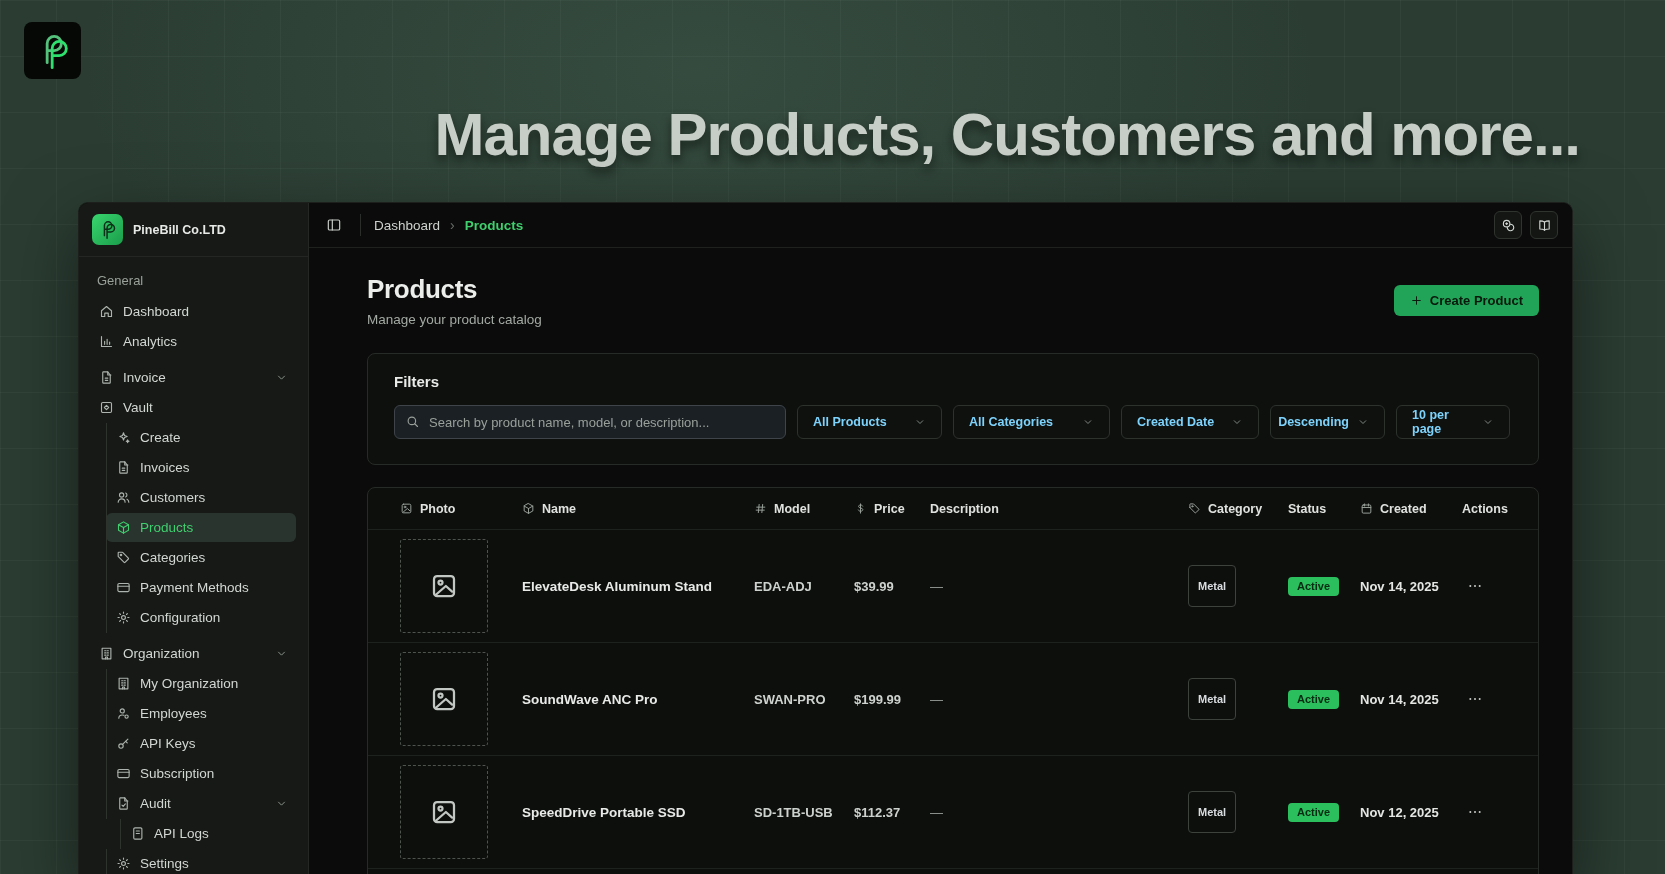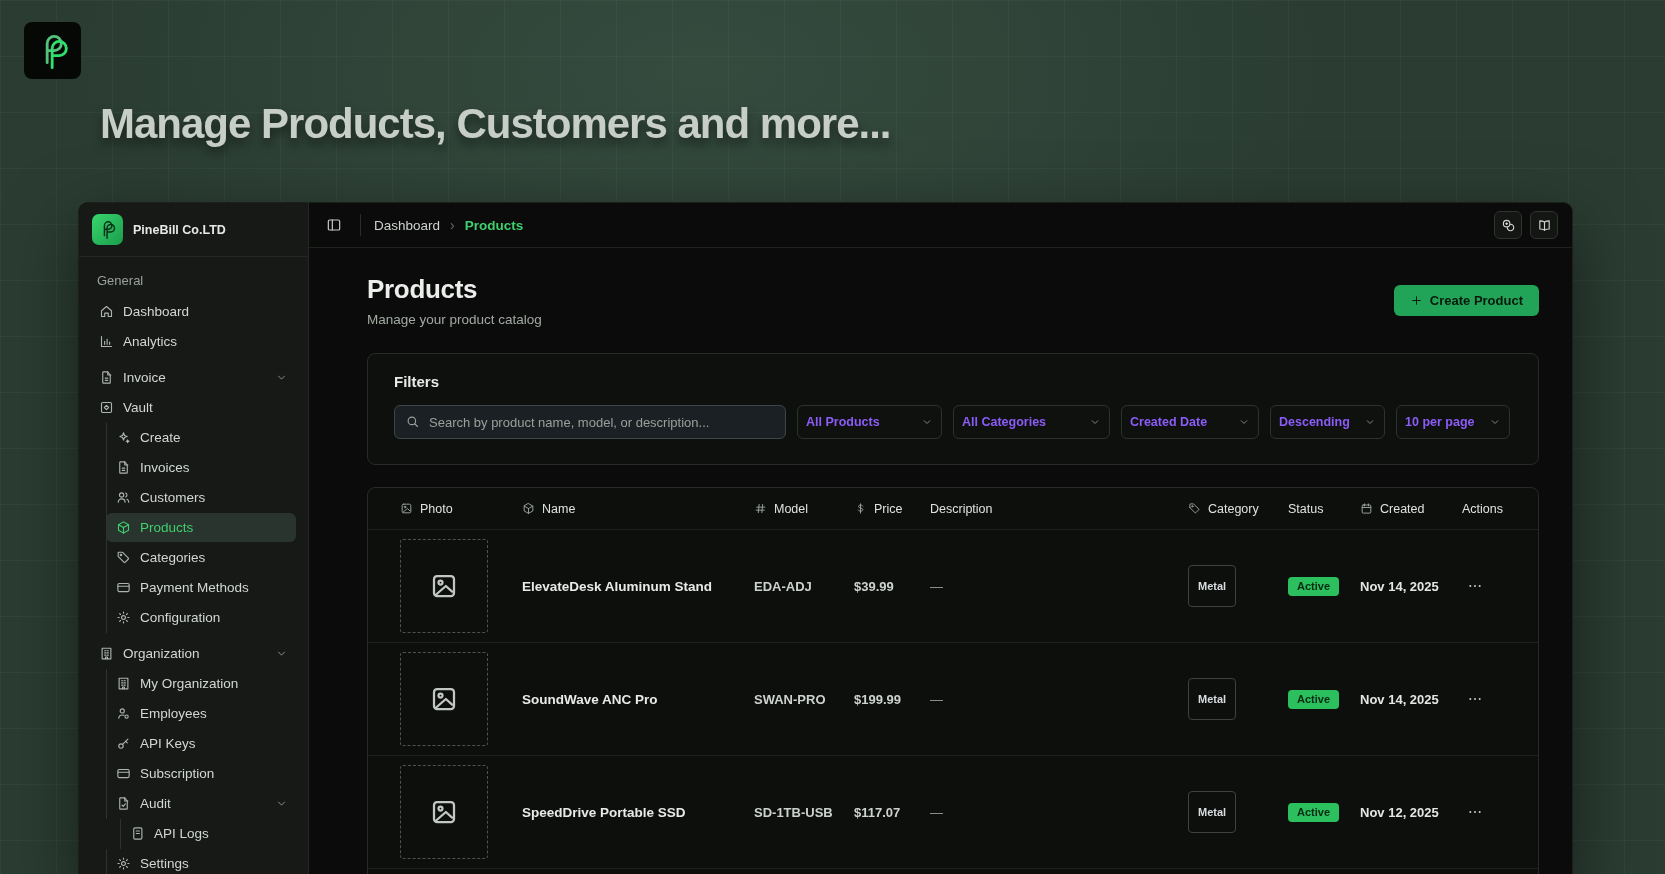--- a/index.html
+++ b/index.html
@@ -16,23 +16,24 @@
   }
   .ic { display:block; }
 
   
   .hero-logo {
     position:absolute; left:24px; top:22px; width:57px; height:57px;
     background:#060806; border-radius:8px; display:grid; place-items:center;
   }
   .hero-title {
     position:absolute; left:100px; top:100px; width:1480px;
-    font-size:42px; font-weight:700; letter-spacing:-1px; color:#c7cdc7;
+    font-size:60px; font-weight:700; letter-spacing:-1px; color:#c7cdc7;
     text-shadow:0 6px 10px rgba(8,12,9,0.55);
     white-space:nowrap;
+    text-align:right;
   }
 
   
   .window {
     position:absolute; left:78px; top:202px; width:1495px; height:681px;
     background:#0a0b0a; border:1px solid #1c1f1c; border-bottom:none;
     border-radius:10px 10px 0 0; overflow:hidden; display:flex;
     box-shadow:0 24px 70px rgba(0,0,0,0.5);
   }
   .green-bottom-bar { position:absolute; left:0; right:0; bottom:0; height:7px; background:#28c661; z-index:9; }
@@ -73,27 +74,27 @@
   .page-sub { font-size:13.5px; color:#a3a9a3; margin-top:7px; }
   .create-btn { background:#22a458; color:#08190c; border:none; height:31px; padding:0 16px; border-radius:6px; font-size:13px; font-weight:700; display:flex; align-items:center; gap:7px; font-family:inherit; }
 
   .filters-card { margin-top:26px; border:1px solid #272b27; background:#0e100e; border-radius:8px; padding:19px 26px 25px; flex:none; }
   .filters-title { font-size:15px; font-weight:700; color:#e9ebe9; }
   .filters-row { margin-top:15px; display:flex; gap:11px; align-items:center; }
   .search-wrap { position:relative; width:392px; height:34px; flex:none; }
   .search-wrap input { width:100%; height:100%; background:#1b2024; border:1px solid #3e444a; border-radius:6px; color:#e5e5e5; padding:0 12px 0 34px; font-size:13px; font-family:inherit; outline:none; }
   .search-wrap input::placeholder { color:#99a09a; }
   .search-ic { position:absolute; left:11px; top:9px; color:#9aa19b; }
-  .select { height:34px; border:1px solid #2d322d; background:#0f110f; border-radius:6px; display:flex; align-items:center; justify-content:space-between; padding:0 8px; font-size:12.5px; font-weight:600; color:#8b5cf6; flex:none; }
+  .select { height:34px; border:1px solid #2d322d; background:#0f110f; border-radius:6px; display:flex; align-items:center; justify-content:space-between; padding:0 15px; font-size:12.5px; font-weight:600; color:#7dd3fc; flex:none; }
   .select .chev { color:#8b928c; margin-left:8px; }
 
   .table-card { margin-top:22px; border:1px solid #272b27; background:#0d0f0d; border-radius:8px; flex:1; overflow:hidden; }
   .thead, .tr { display:grid; grid-template-columns:122px 232px 100px 76px 258px 100px 72px 102px 1fr; align-items:center; padding:0 24px 0 32px; }
   .thead { height:42px; border-bottom:1px solid #1e221e; }
-  .th { display:flex; align-items:center; gap:7px; font-size:12.5px; font-weight:400; color:#dfe2df; }
+  .th { display:flex; align-items:center; gap:7px; font-size:12.5px; font-weight:700; color:#dfe2df; }
   .th .th-ic { color:#9aa19b; }
   .tr { height:113px; border-bottom:1px solid #1e221e; }
   .photo-box { width:88px; height:94px; border:1px dashed #4e534e; border-radius:3px; display:grid; place-items:center; color:#c3c7c3; }
   .cell-name { font-size:13.5px; font-weight:700; color:#e8eae8; padding-right:12px; }
   .cell-model, .cell-price { font-size:13px; font-weight:600; color:#ced2ce; }
   .cell-desc { font-size:13px; color:#9aa09b; }
   .badge-cat { display:inline-block; border:1px solid #3d423d; color:#dadde0; padding:14px 9px; border-radius:4px; font-size:11px; font-weight:700; }
   .badge-status { display:inline-block; background:#2bbf5e; color:#082b12; padding:3.5px 9px; border-radius:4px; font-size:11px; font-weight:700; }
   .cell-created { font-size:13px; font-weight:600; color:#e3e6e3; }
   .row-actions { width:26px; height:22px; display:grid; place-items:center; color:#c8ccc8; background:none; border:none; }
@@ -409,21 +410,21 @@
                 </span>
               </div>
               <div class="select" style="width: 138px;">
                 <span>Created Date</span>
                 <span class="chev">
                   <svg class="ic" width="12" height="12" viewBox="0 0 24 24" fill="none" stroke="currentColor" stroke-width="1.8" stroke-linecap="round" stroke-linejoin="round">
                     <path d="M6.5 9.5 12 15l5.5-5.5"></path>
                   </svg>
                 </span>
               </div>
-              <div class="select" style="width: 115px;">
+              <div class="select" style="width: 115px; justify-content: flex-end;">
                 <span>Descending</span>
                 <span class="chev">
                   <svg class="ic" width="12" height="12" viewBox="0 0 24 24" fill="none" stroke="currentColor" stroke-width="1.8" stroke-linecap="round" stroke-linejoin="round">
                     <path d="M6.5 9.5 12 15l5.5-5.5"></path>
                   </svg>
                 </span>
               </div>
               <div class="select" style="width: 114px;">
                 <span>10 per page</span>
                 <span class="chev">
@@ -573,21 +574,21 @@
                     <svg class="ic" width="30" height="30" viewBox="0 0 24 24" fill="none" stroke="currentColor" stroke-width="1.8" stroke-linecap="round" stroke-linejoin="round">
                       <rect x="4" y="4" width="16" height="16" rx="2.5"></rect>
                       <circle cx="9.2" cy="9.2" r="1.6"></circle>
                       <path d="M5.5 19l8-7 5 4.5"></path>
                     </svg>
                   </span>
                 </div>
               </div>
               <div class="cell-name">SpeedDrive Portable SSD</div>
               <div class="cell-model">SD-1TB-USB</div>
-              <div class="cell-price">$117.07</div>
+              <div class="cell-price">$112.37</div>
               <div class="cell-desc">—</div>
               <div><span class="badge-cat">Metal</span></div>
               <div><span class="badge-status">Active</span></div>
               <div class="cell-created">Nov 12, 2025</div>
               <div>
                 <button class="row-actions">
                   <span>
                     <svg class="ic" width="16" height="16" viewBox="0 0 24 24" fill="none" stroke="currentColor" stroke-width="1.8" stroke-linecap="round" stroke-linejoin="round">
                       <circle cx="5" cy="12" r="1.5" fill="currentColor" stroke="none"></circle>
                       <circle cx="12" cy="12" r="1.5" fill="currentColor" stroke="none"></circle>

